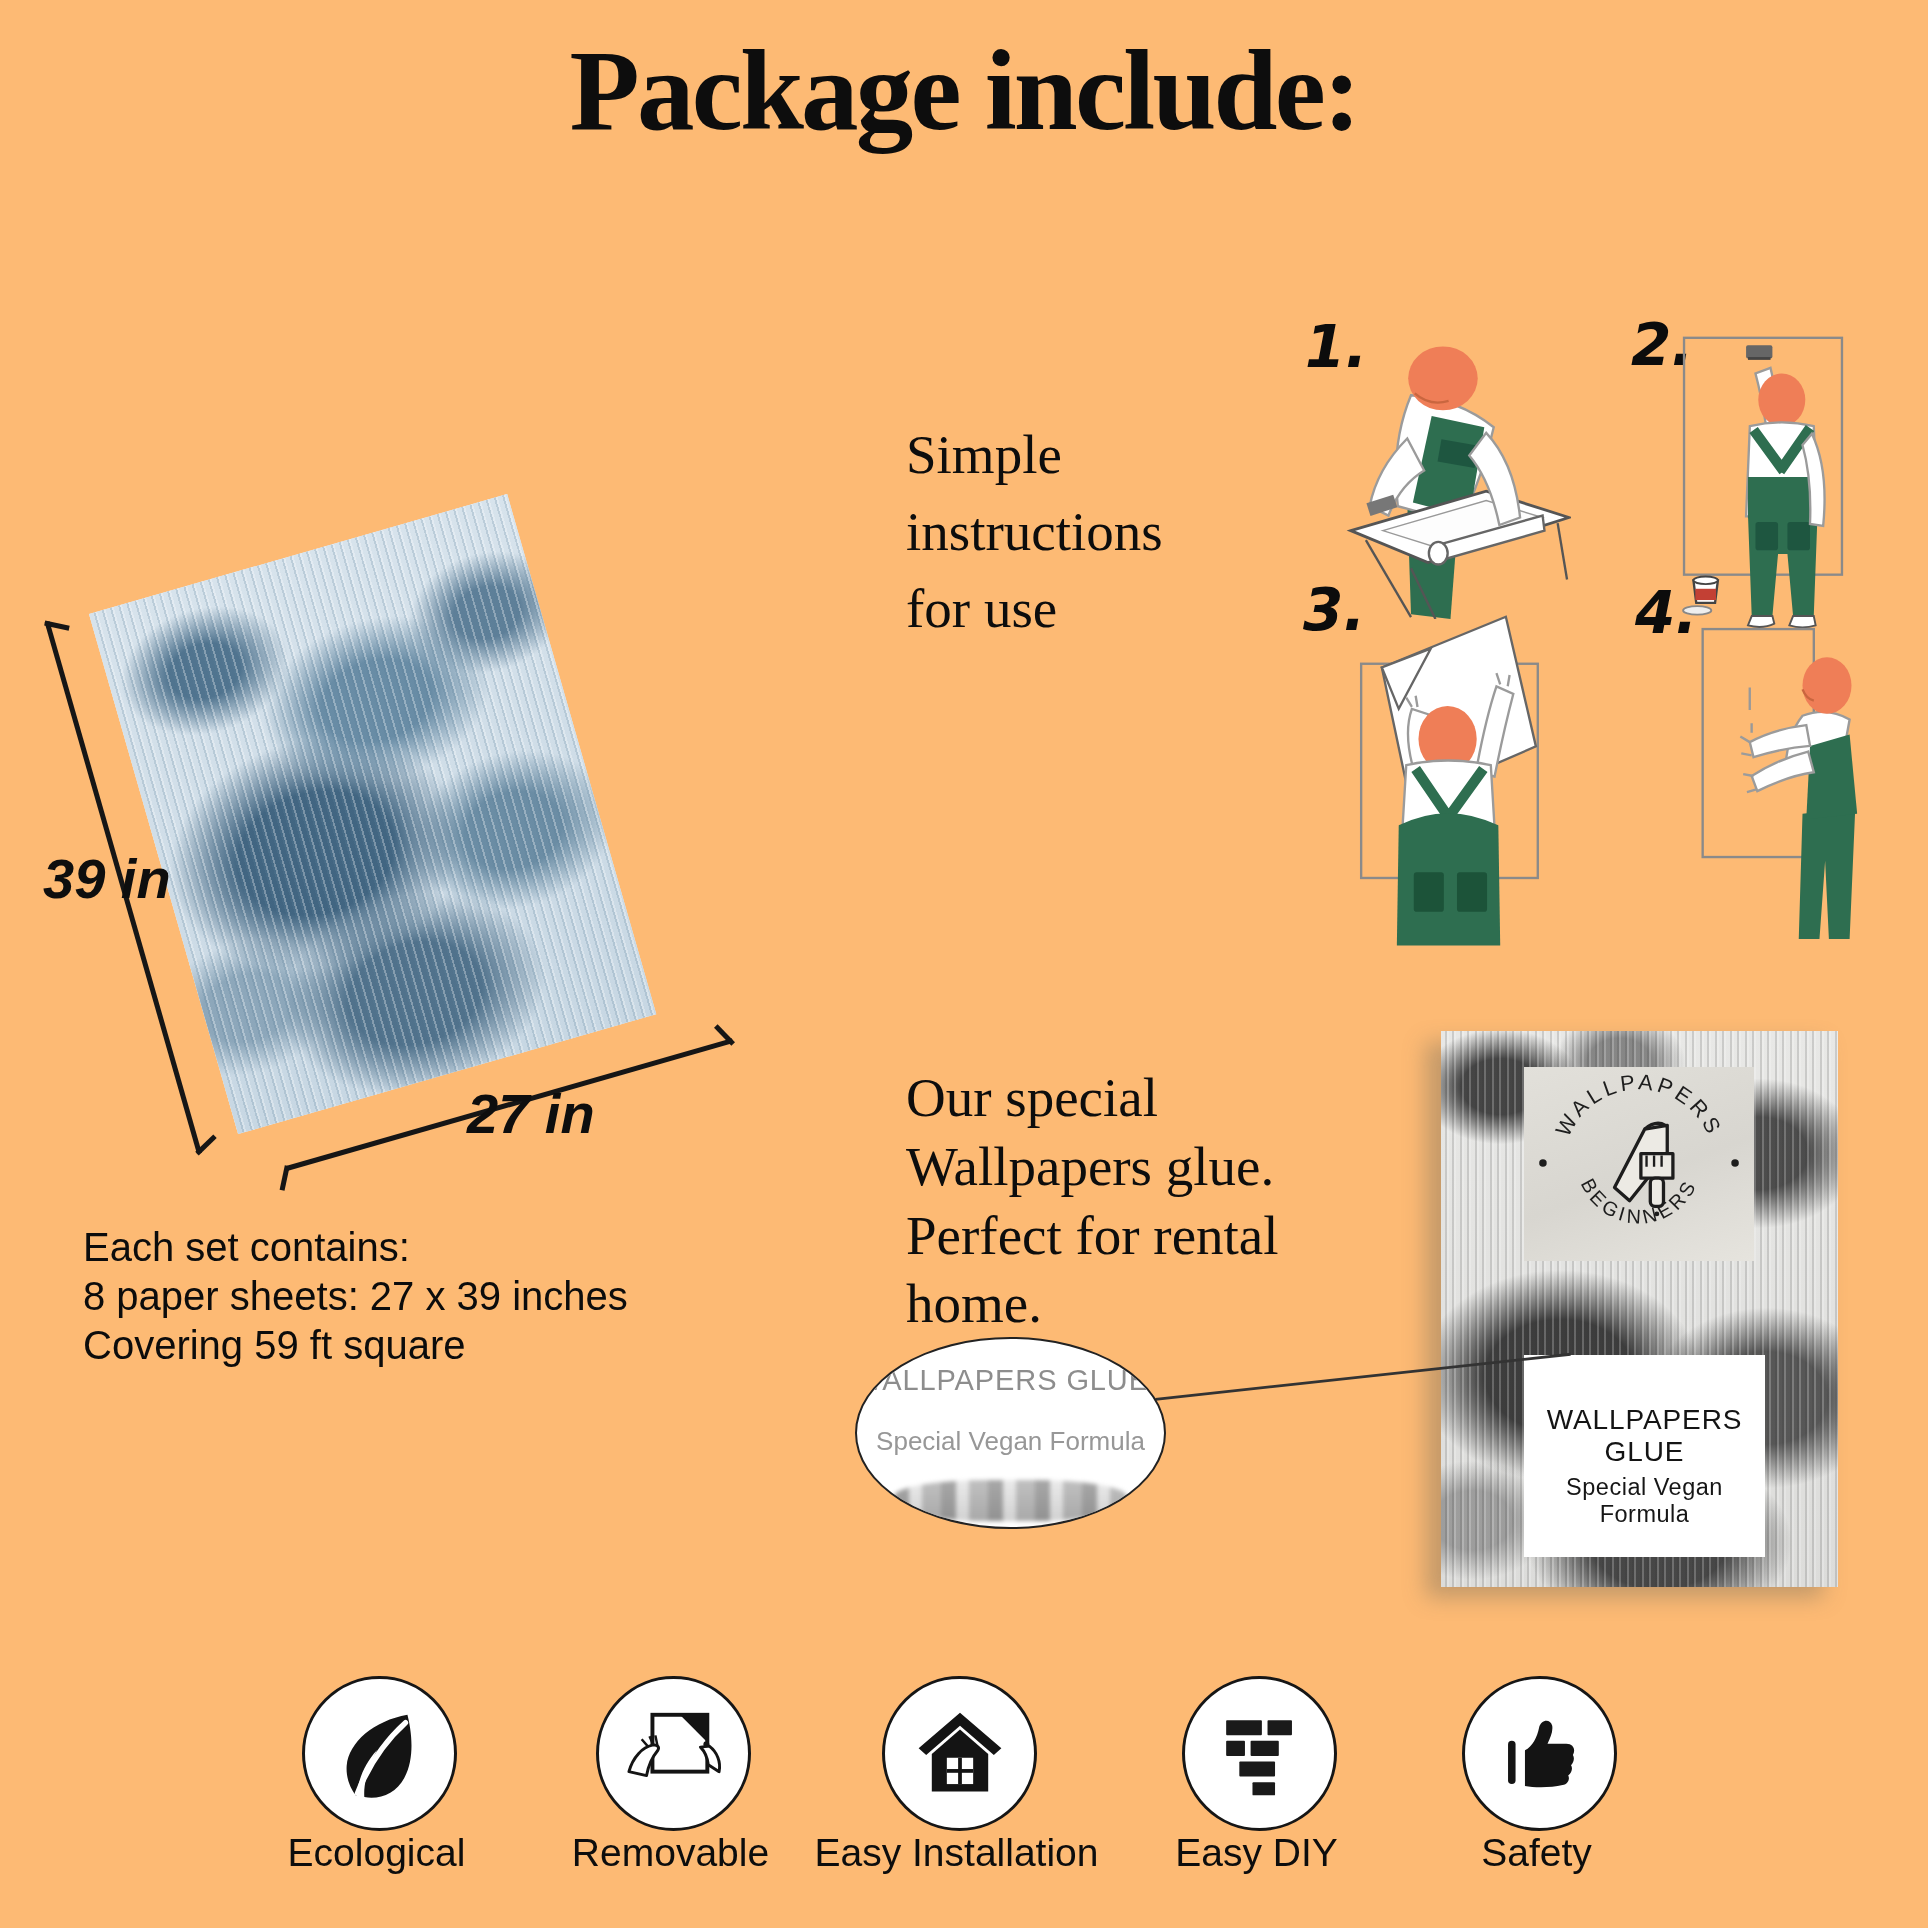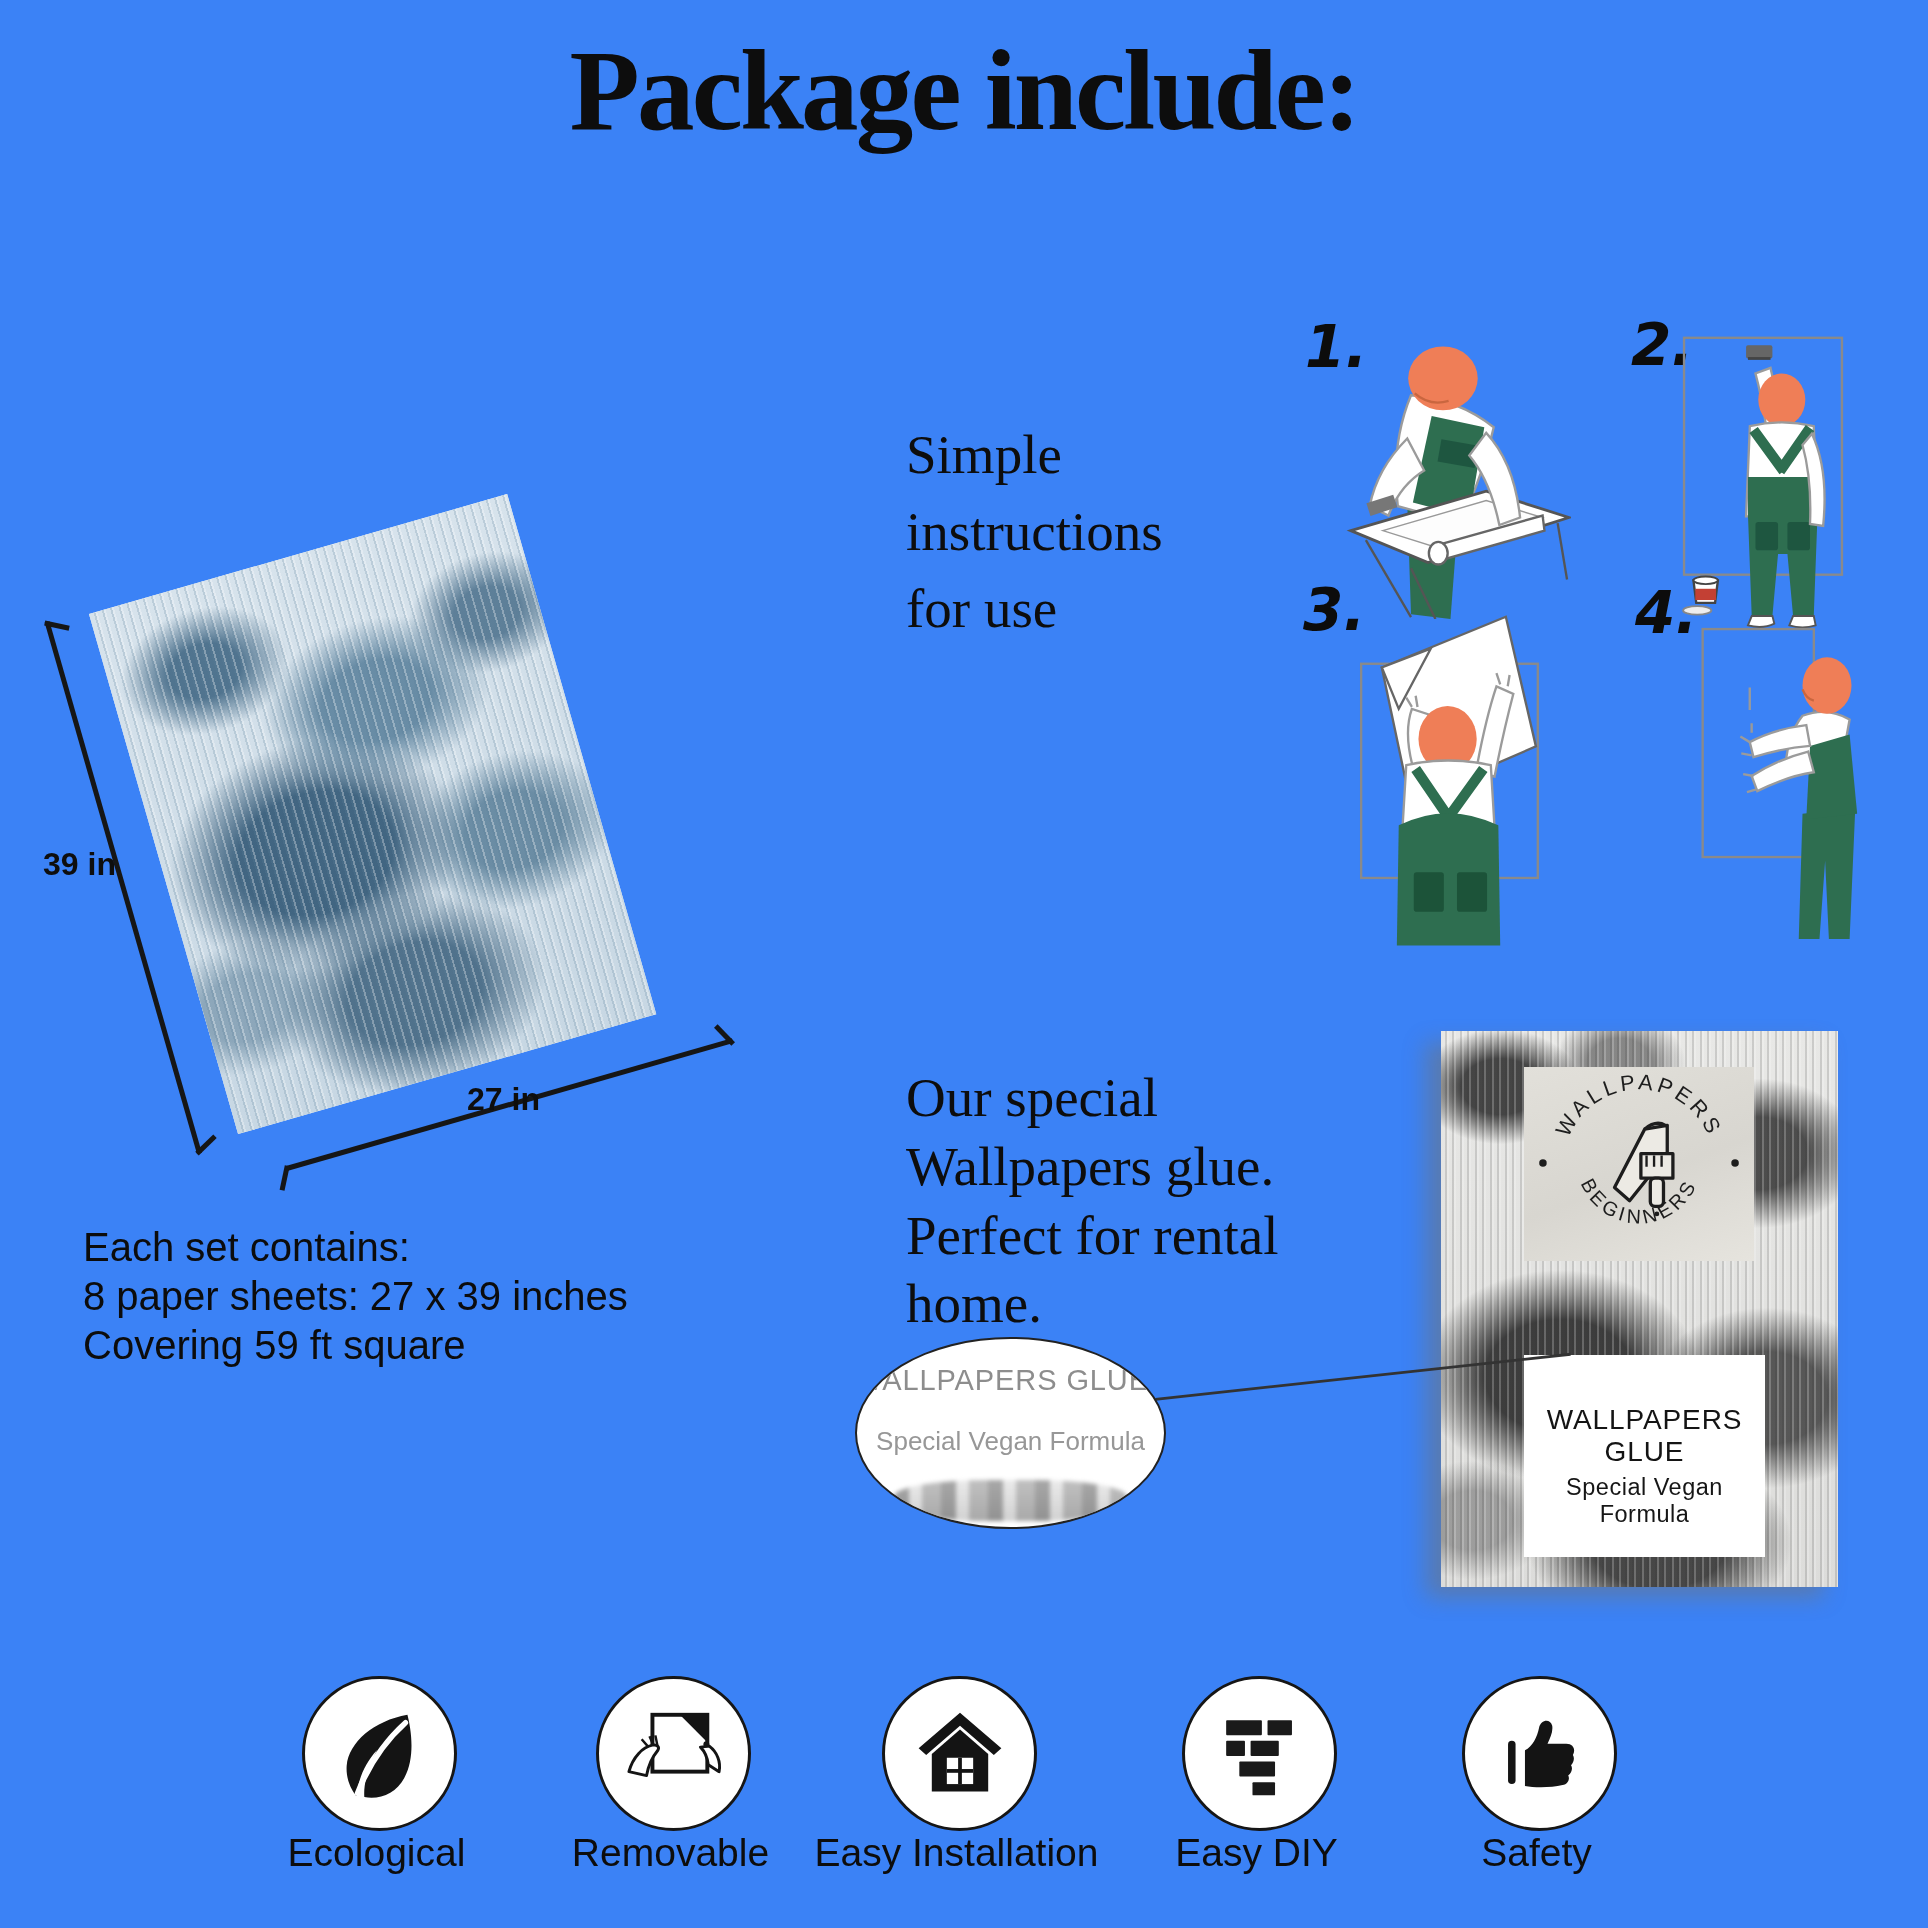--- a/index.html
+++ b/index.html
@@ -1,17 +1,17 @@
 <!DOCTYPE html>
 <html style="font-size:15px"><head>
 <meta charset="utf-8">
 <style>
   html,body { margin:0; padding:0; background:#ffffff; }
   #canvas {
-    position:relative; width:1928px; height:1928px; background:#3b82f6;
+    position:relative; width:1928px; height:1928px; background:#fdba74;
     overflow:hidden; font-family:"Liberation Sans", sans-serif; color:#111;
   }
   .abs { position:absolute; }
 
   
   .title {
     top:28px; left:0; width:100%; text-align:center;
     font-family:"Liberation Serif", serif; font-weight:700;
     font-size:115px; letter-spacing:-2.8px; line-height:1.1; color:#0d0d0d;
   }
@@ -46,21 +46,21 @@
   .dim-v::after  { bottom:-1.9px; transform:rotate(-28deg); }
   .dim-h {
     position:absolute; left:38px; right:-66px; bottom:-49px; height:4.7px; background:#161616;
   }
   .dim-h::before, .dim-h::after {
     content:""; position:absolute; top:0; width:4.7px; height:24.5px; background:#161616;
     transform-origin:50% 0;
   }
   .dim-h::before { left:-1.9px; transform:rotate(28deg); }
   .dim-h::after  { right:-1.9px; transform:rotate(-28deg); top:auto; bottom:0; transform-origin:50% 100%; }
-  .dim-label { font-size:32px; font-weight:600; color:#0e0e0e; white-space:nowrap; }
+  .dim-label { font-size:56px; font-weight:600; color:#0e0e0e; white-space:nowrap;font-style:italic; }
   .label-39 { left:43px;  top:846px; }
   .label-27 { left:467px; top:1081px; }
 
   .set-text { left:83px; top:1183px; font-size:40px; line-height:1.22; color:#0c0c0c;margin-top:40px; }
 
   
   .serif-head {
     font-family:"Liberation Serif", serif; font-weight:400; color:#0d0d0d;
     font-size:55px; line-height:1.4; white-space:nowrap;
   }

